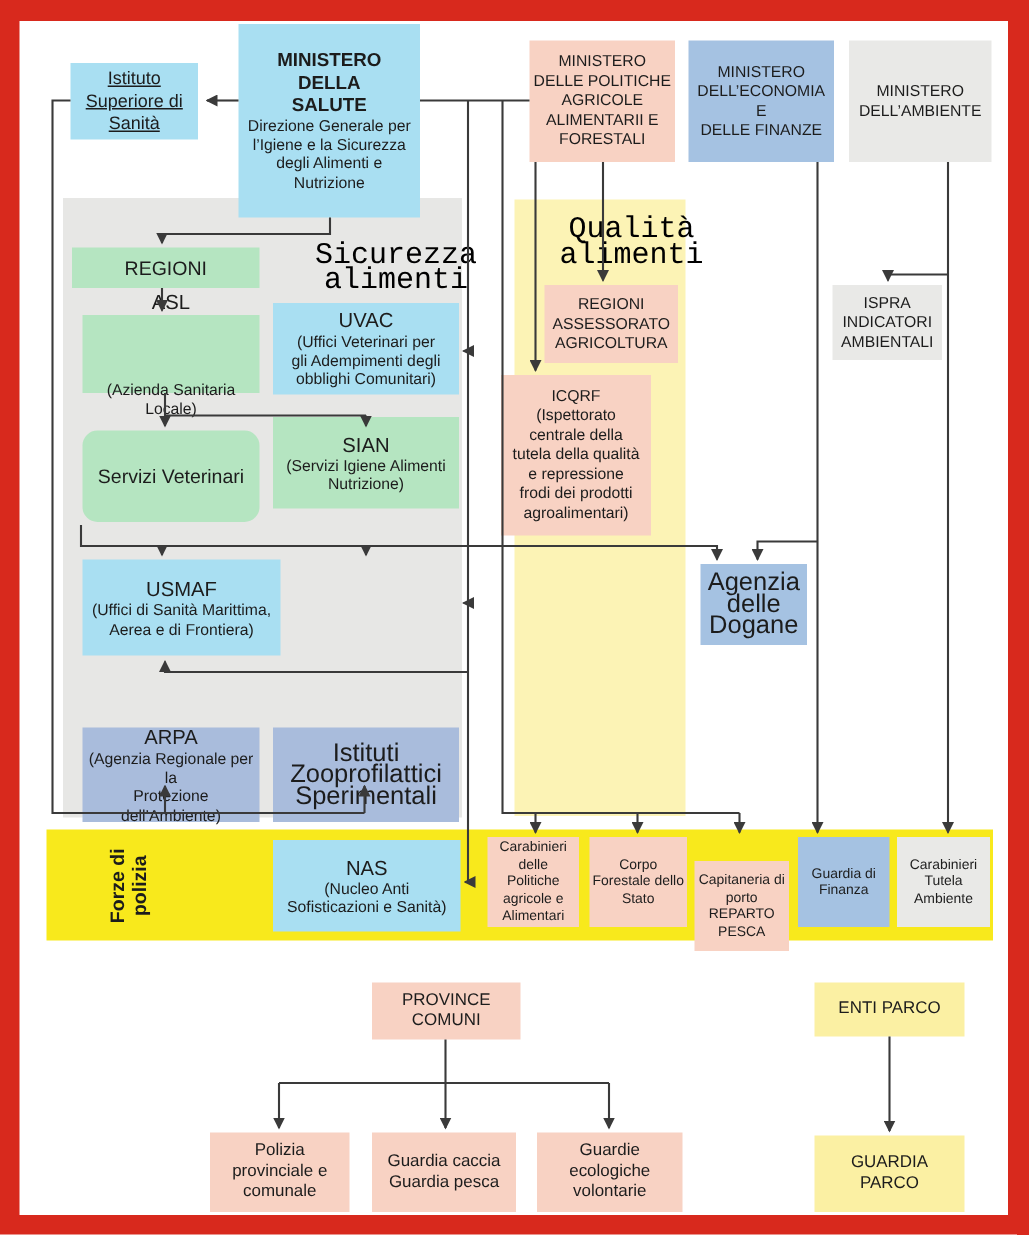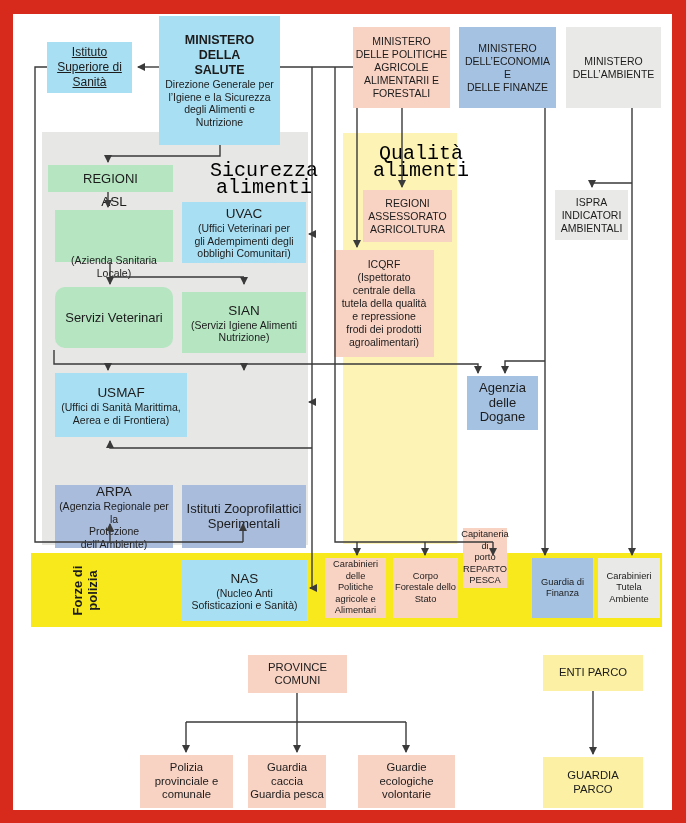--- a/index.html
+++ b/index.html
@@ -19,21 +19,21 @@
   .panel{background:#e7e7e5;}
   .ycol{background:#fcf3b5;}
   .ybar{background:#f8e91c;}
   .ysoft{background:#fbf0a3;}
   .t-title{font-weight:bold; font-size:12.5px; line-height:15px;}
   .t-ministry{font-size:10.5px; line-height:13px;}
   .t-iss{font-size:12px; line-height:15px;}
   .t-acr{font-size:13.5px; line-height:17px;}
   .t-sub{font-size:10.5px; line-height:12.5px;}
   .t-plain{font-size:13px; line-height:16px;}
-  .t-med{font-size:13px; line-height:14.5px;}
+  .t-med{font-size:17px; line-height:14.5px;}
   .t-zone{font-size:20px; line-height:17px; color:#000000;font-family:Liberation Mono, monospace;}
   .t-bar{font-size:9.3px; line-height:11.5px;}
   .t-bot{font-size:11.3px; line-height:13.5px;}
   .rot{transform:rotate(-90deg); font-weight:bold; font-size:13px; line-height:14.5px; text-align:center;}
   svg.wires{position:absolute; left:0; top:0; pointer-events:none;}
 </style>
 </head>
 <body>
 
 <div id="page">
@@ -97,21 +97,21 @@
   </div>
   <div class="box cyan" style="left:182px; top:202px; width:124px; height:61px;">
     <span class="t-acr">UVAC</span>
       <span class="t-sub">(Uffici Veterinari per
 gli Adempimenti degli
 obblighi Comunitari)</span>
   </div>
   <div class="box green t-plain" style="left:55px; top:287px; width:118px; height:61px;border-radius:10px;">
       <span>Servizi Veterinari</span>
     </div>
-  <div class="box green" style="left:182px; top:292px; width:124px; height:61px;">
+  <div class="box green" style="left:182px; top:278px; width:124px; height:61px;">
     <span class="t-acr">SIAN</span>
       <span class="t-sub">(Servizi Igiene Alimenti
 Nutrizione)</span>
   </div>
   <div class="box cyan" style="left:55px; top:373px; width:132px; height:64px;">
     <span class="t-acr">USMAF</span>
       <span class="t-sub">(Uffici di Sanità Marittima,
 Aerea e di Frontiera)</span>
   </div>
   <div class="box peri" style="left:55px; top:457px; width:118px; height:63px;">
@@ -158,21 +158,21 @@
       <span>Carabinieri
 delle Politiche
 agricole e
 Alimentari</span>
     </div>
   <div class="box pink t-bar" style="left:393px; top:558px; width:65px; height:60px;">
       <span>Corpo
 Forestale  dello
 Stato</span>
     </div>
-  <div class="box pink t-bar" style="left:463px; top:528px; width:44px; height:60px;">
+  <div class="box pink t-bar" style="left:463px; top:574px; width:63px; height:60px;">
       <span>Capitaneria di
 porto
 REPARTO
 PESCA</span>
     </div>
   <div class="box blue t-bar" style="left:532px; top:558px; width:61px; height:60px;">
       <span>Guardia di
 Finanza</span>
     </div>
   <div class="box grayb t-bar" style="left:598px; top:558px; width:62px; height:60px;">
@@ -183,21 +183,21 @@
 
   <div class="box pink t-bot" style="left:248px; top:655px; width:99px; height:38px;">
       <span>PROVINCE
 COMUNI</span>
     </div>
   <div class="box pink t-bot" style="left:140px; top:755px; width:93px; height:53px;">
       <span>Polizia
 provinciale e
 comunale</span>
     </div>
-  <div class="box pink t-bot" style="left:248px; top:755px; width:78px; height:53px;">
+  <div class="box pink t-bot" style="left:248px; top:755px; width:96px; height:53px;">
       <span>Guardia caccia
 Guardia pesca</span>
     </div>
   <div class="box pink t-bot" style="left:358px; top:755px; width:97px; height:53px;">
       <span>Guardie
 ecologiche
 volontarie</span>
     </div>
   <div class="box ysoft t-bot" style="left:543px; top:655px; width:100px; height:36px;">
       <span>ENTI PARCO</span>

